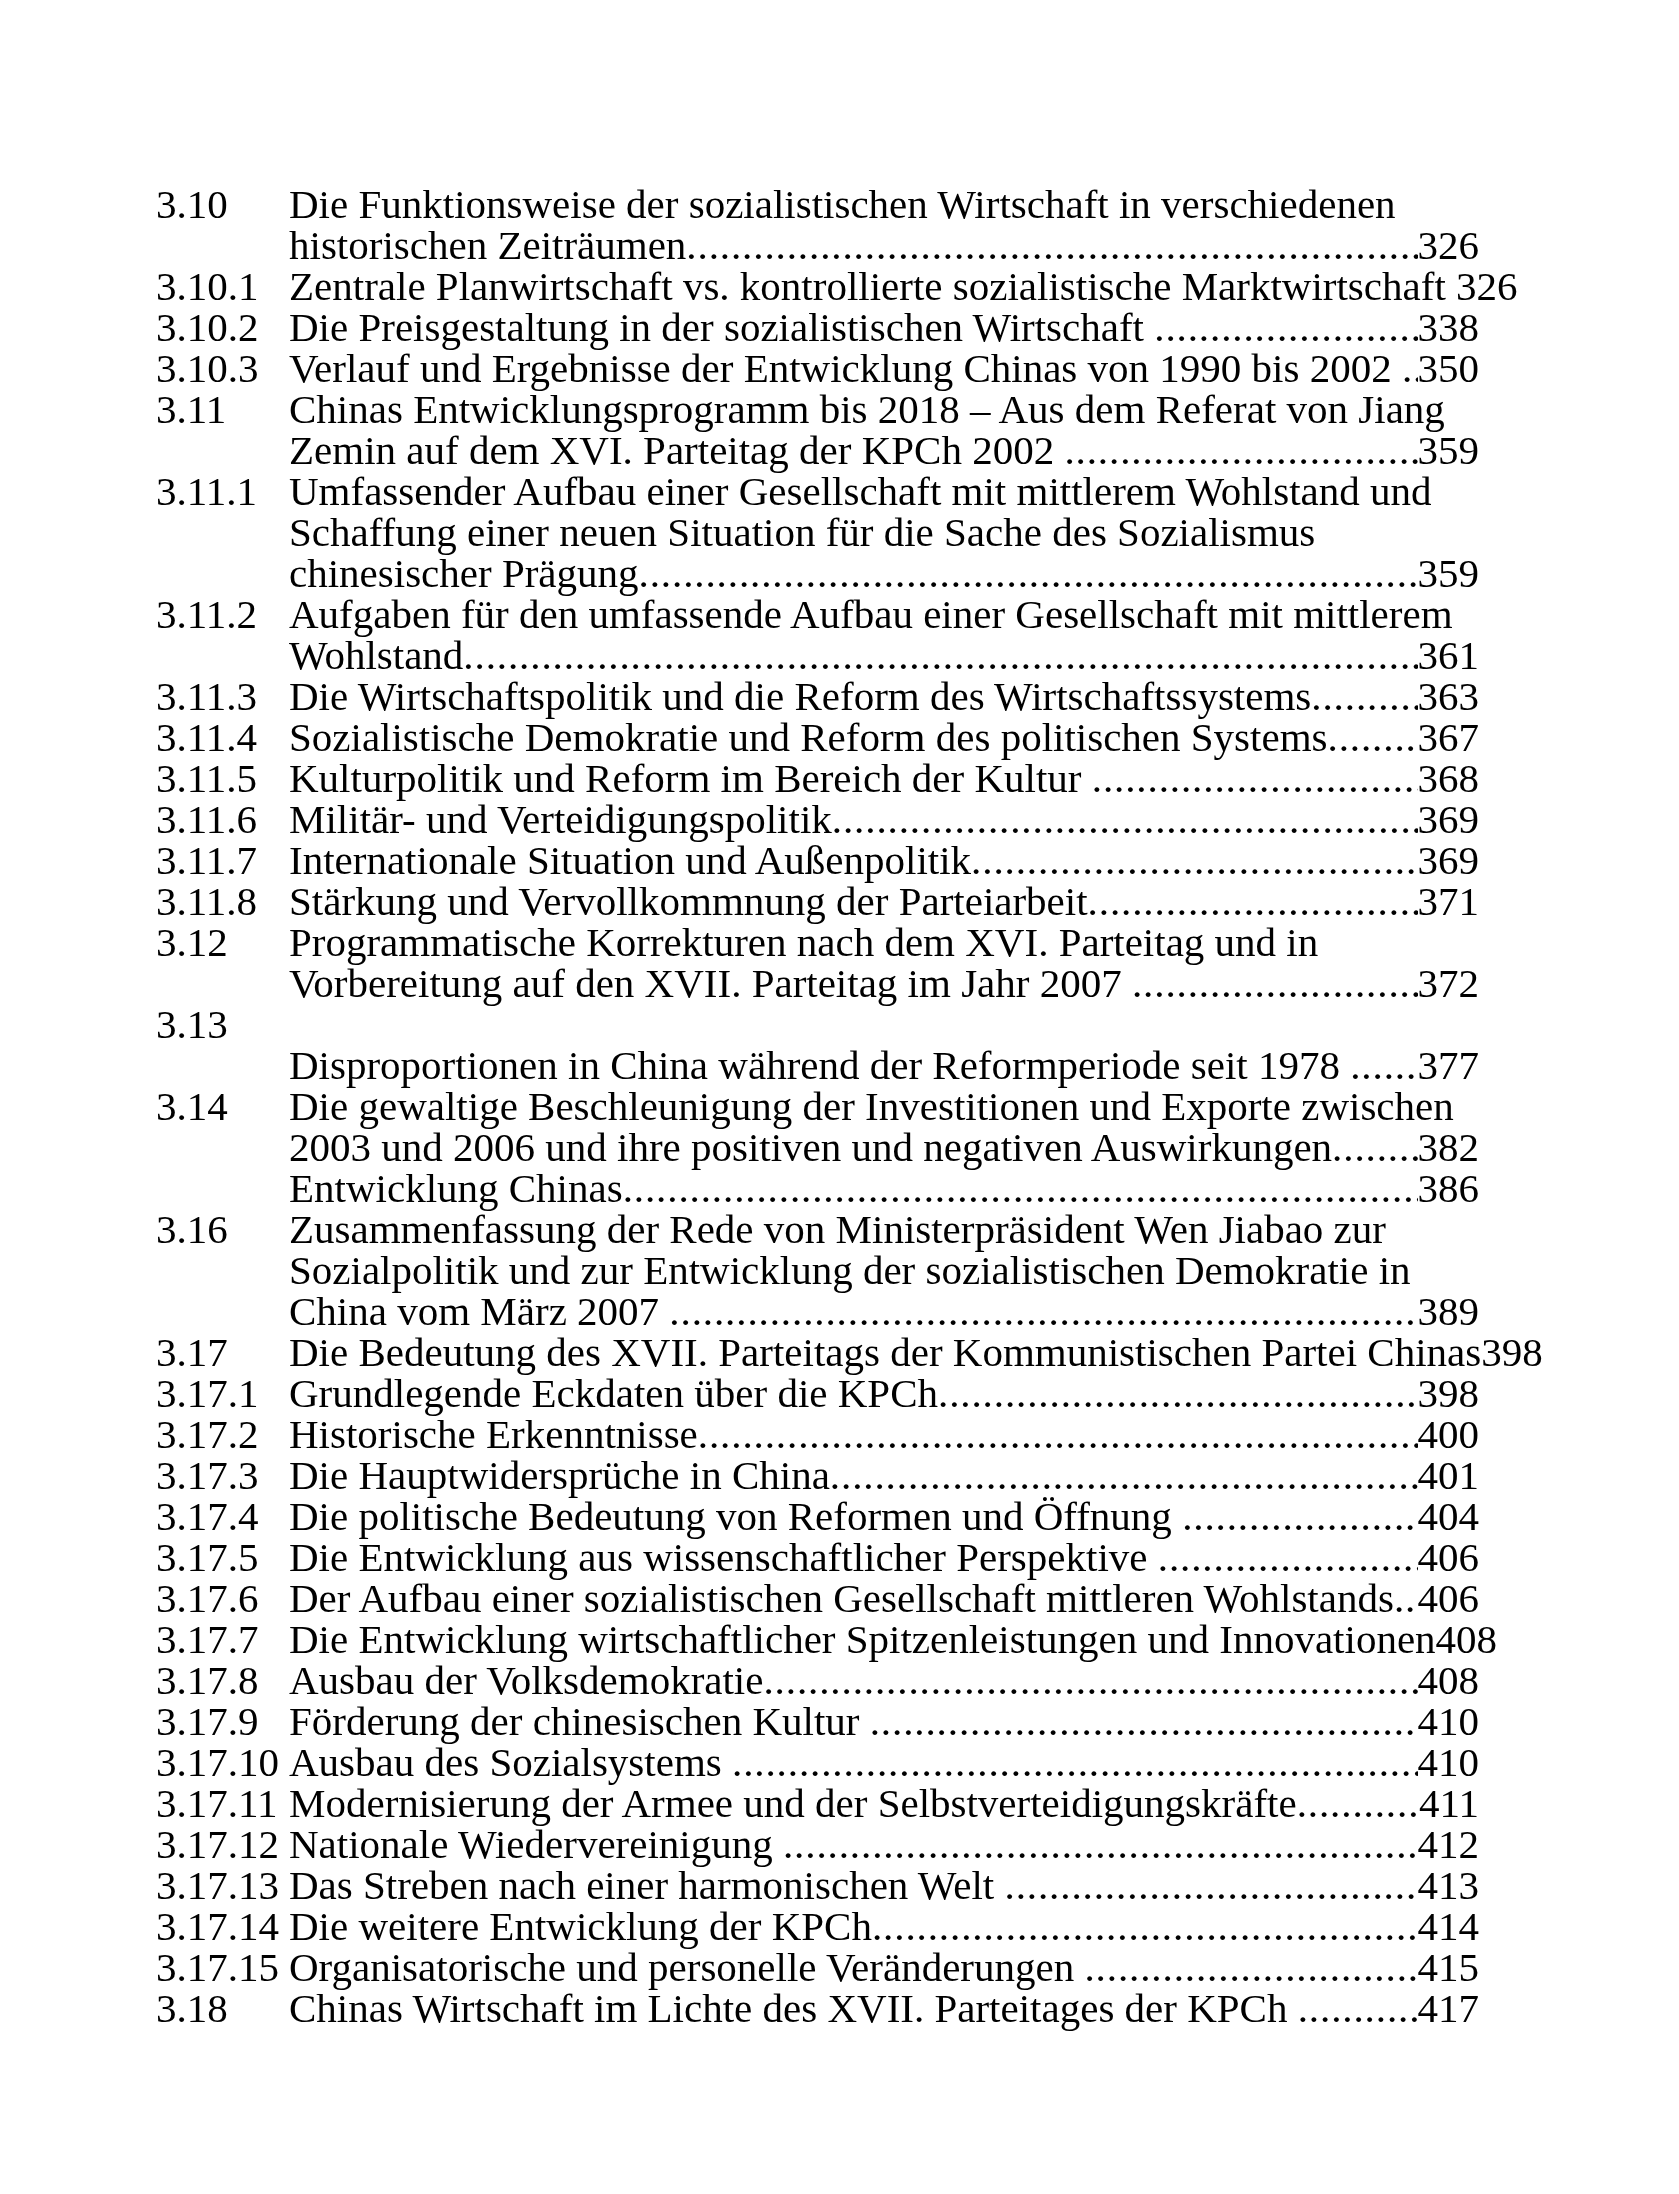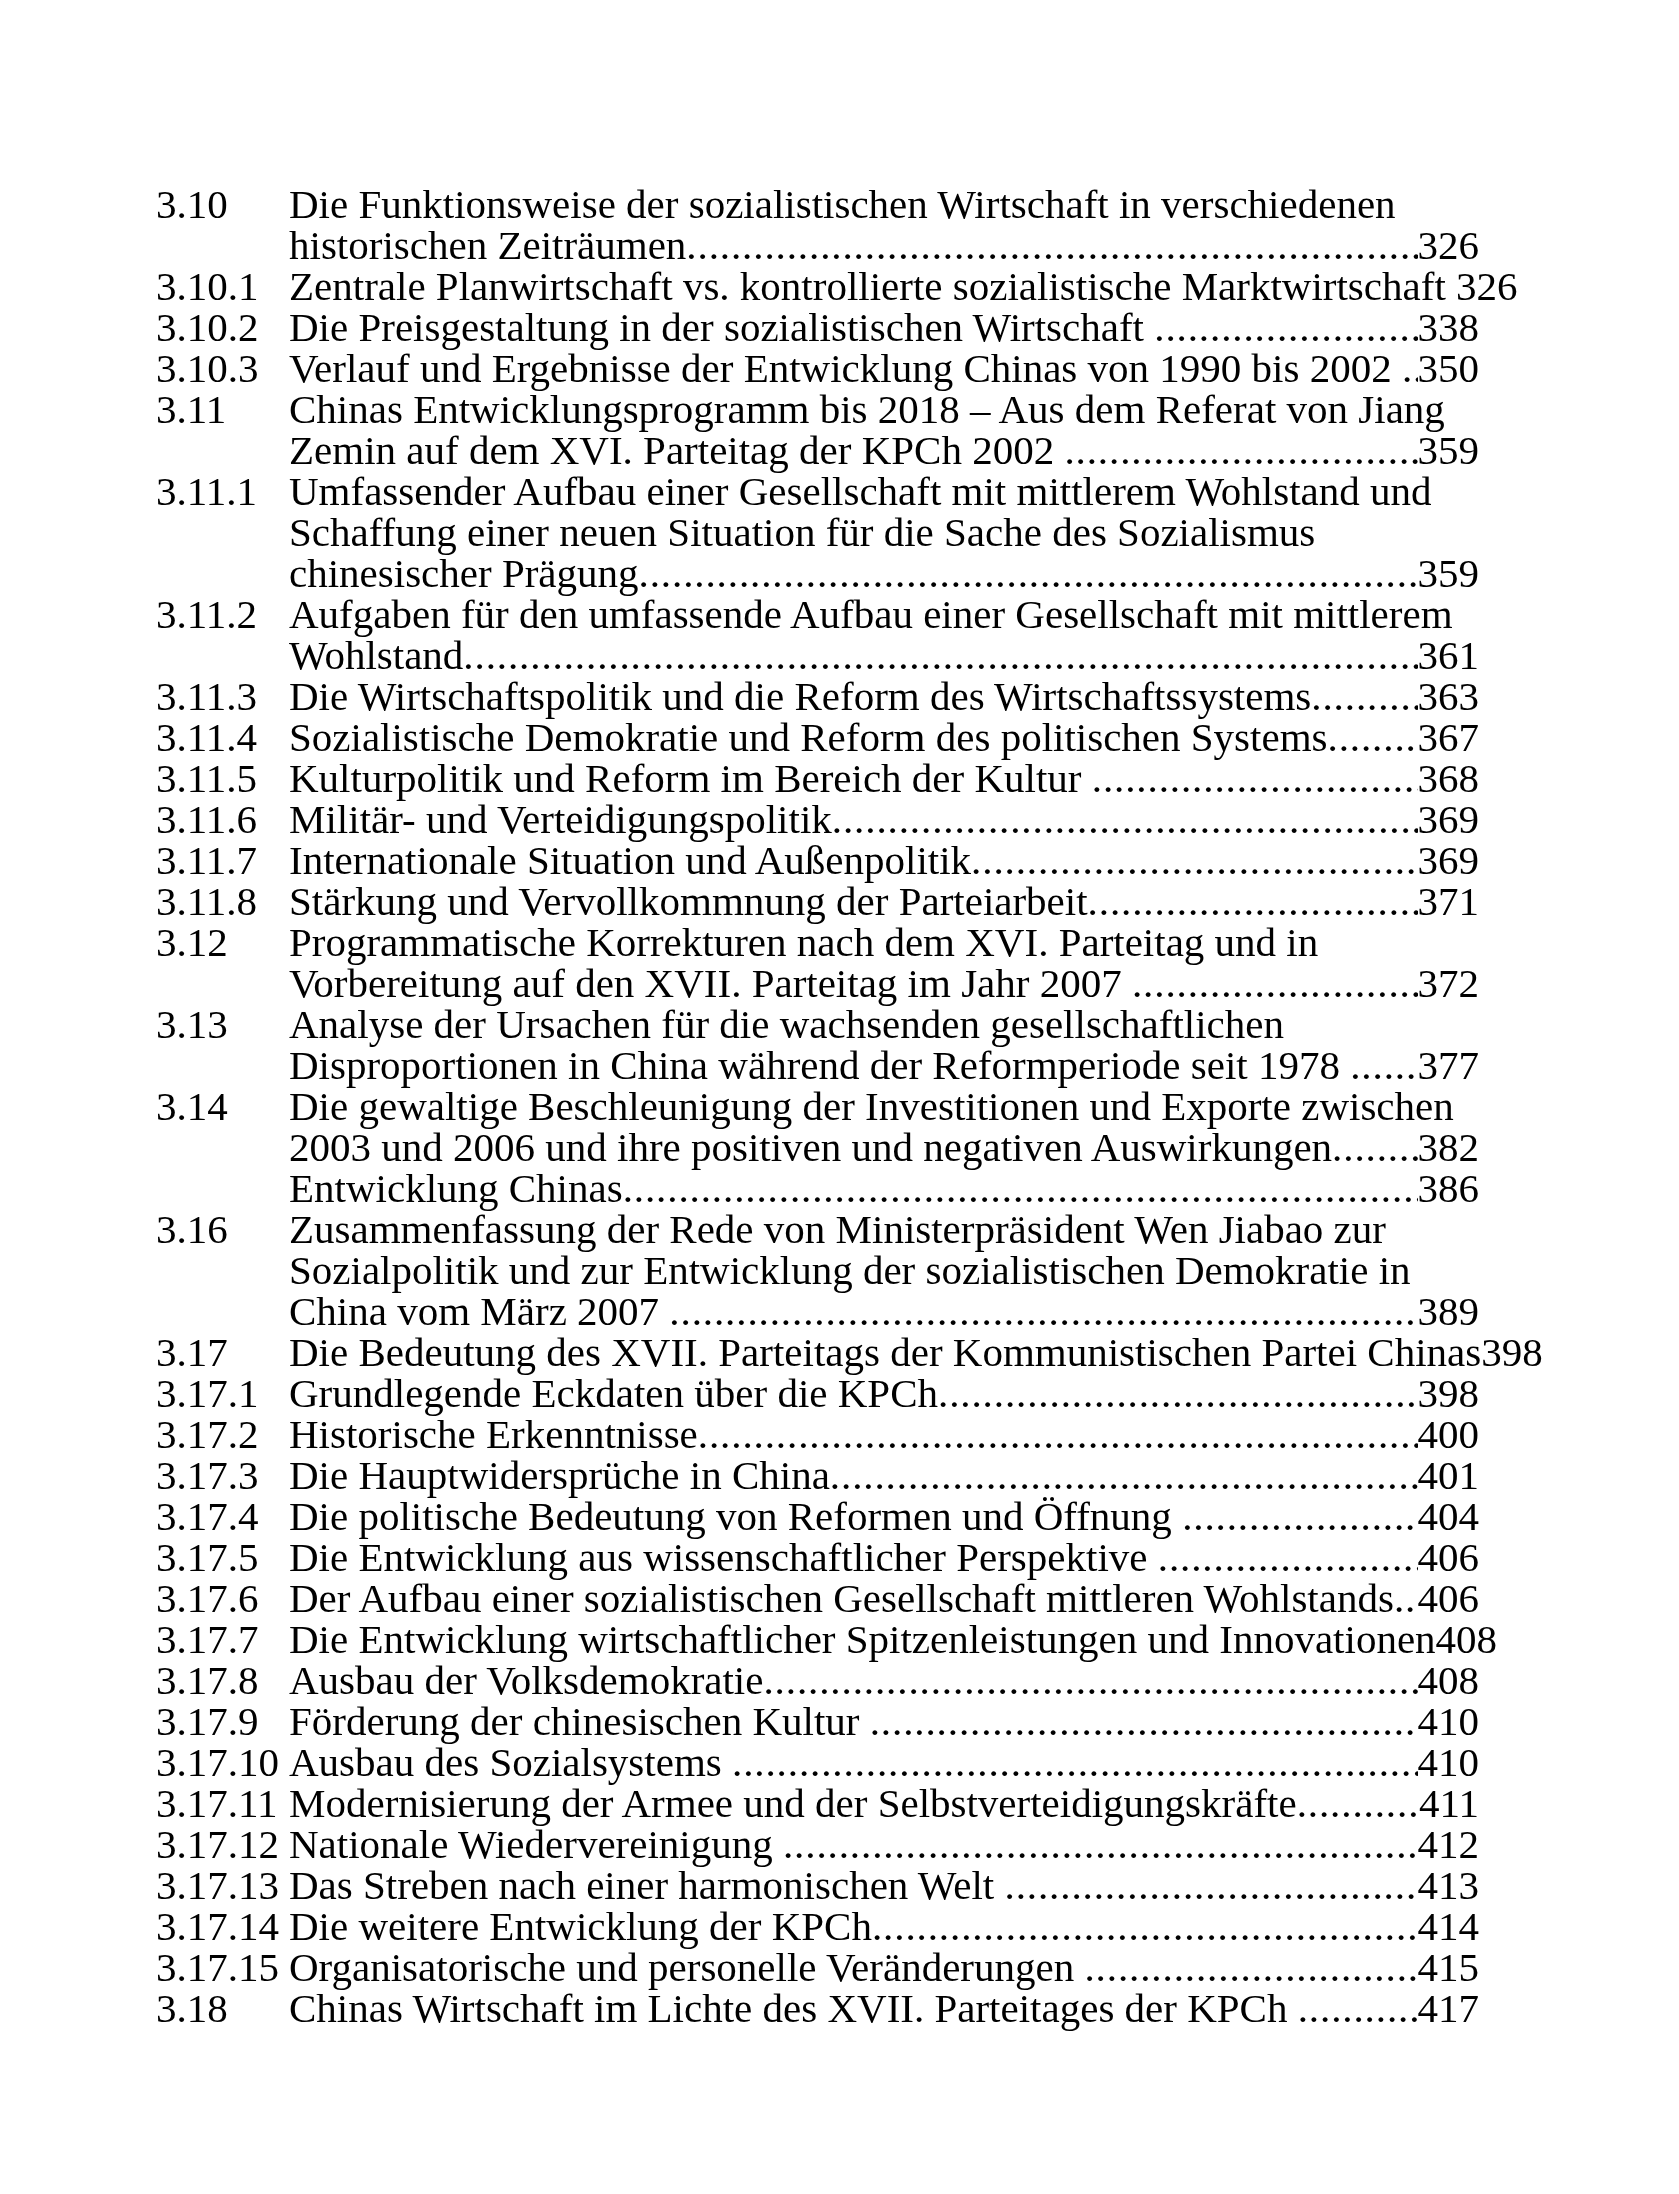--- a/index.html
+++ b/index.html
@@ -69,21 +69,21 @@
       <div class="toc-row"><span class="toc-num">3.11.2</span><span class="toc-title">Aufgaben für den umfassende Aufbau einer Gesellschaft mit mittlerem</span></div>
       <div class="toc-row"><span class="toc-num"></span><span class="toc-title">Wohlstand</span><span class="toc-dots">............................................................................................................................................................................................................................................................................................................</span><span class="toc-page">361</span></div>
       <div class="toc-row"><span class="toc-num">3.11.3</span><span class="toc-title">Die Wirtschaftspolitik und die Reform des Wirtschaftssystems</span><span class="toc-dots">............................................................................................................................................................................................................................................................................................................</span><span class="toc-page">363</span></div>
       <div class="toc-row"><span class="toc-num">3.11.4</span><span class="toc-title">Sozialistische Demokratie und Reform des politischen Systems</span><span class="toc-dots">............................................................................................................................................................................................................................................................................................................</span><span class="toc-page">367</span></div>
       <div class="toc-row"><span class="toc-num">3.11.5</span><span class="toc-title">Kulturpolitik und Reform im Bereich der Kultur </span><span class="toc-dots">............................................................................................................................................................................................................................................................................................................</span><span class="toc-page">368</span></div>
       <div class="toc-row"><span class="toc-num">3.11.6</span><span class="toc-title">Militär- und Verteidigungspolitik</span><span class="toc-dots">............................................................................................................................................................................................................................................................................................................</span><span class="toc-page">369</span></div>
       <div class="toc-row"><span class="toc-num">3.11.7</span><span class="toc-title">Internationale Situation und Außenpolitik</span><span class="toc-dots">............................................................................................................................................................................................................................................................................................................</span><span class="toc-page">369</span></div>
       <div class="toc-row"><span class="toc-num">3.11.8</span><span class="toc-title">Stärkung und Vervollkommnung der Parteiarbeit</span><span class="toc-dots">............................................................................................................................................................................................................................................................................................................</span><span class="toc-page">371</span></div>
       <div class="toc-row"><span class="toc-num">3.12</span><span class="toc-title">Programmatische Korrekturen nach dem XVI. Parteitag und in</span></div>
       <div class="toc-row"><span class="toc-num"></span><span class="toc-title">Vorbereitung auf den XVII. Parteitag im Jahr 2007 </span><span class="toc-dots">............................................................................................................................................................................................................................................................................................................</span><span class="toc-page">372</span></div>
-      <div class="toc-row"><span class="toc-num">3.13</span><span class="toc-title">Analyse der Ursachen für die wachsenden gesellschaftlichen</span></div>
+      <div class="toc-row"><span class="toc-num">3.13</span></div>
       <div class="toc-row"><span class="toc-num"></span><span class="toc-title">Disproportionen in China während der Reformperiode seit 1978 </span><span class="toc-dots">............................................................................................................................................................................................................................................................................................................</span><span class="toc-page">377</span></div>
       <div class="toc-row"><span class="toc-num">3.14</span><span class="toc-title">Die gewaltige Beschleunigung der Investitionen und Exporte zwischen</span></div>
       <div class="toc-row"><span class="toc-num"></span><span class="toc-title">2003 und 2006 und ihre positiven und negativen Auswirkungen</span><span class="toc-dots">............................................................................................................................................................................................................................................................................................................</span><span class="toc-page">382</span></div>
       <div class="toc-row"><span class="toc-num"></span><span class="toc-title">Entwicklung Chinas</span><span class="toc-dots">............................................................................................................................................................................................................................................................................................................</span><span class="toc-page">386</span></div>
       <div class="toc-row"><span class="toc-num">3.16</span><span class="toc-title">Zusammenfassung der Rede von Ministerpräsident Wen Jiabao zur</span></div>
       <div class="toc-row"><span class="toc-num"></span><span class="toc-title">Sozialpolitik und zur Entwicklung der sozialistischen Demokratie in</span></div>
       <div class="toc-row"><span class="toc-num"></span><span class="toc-title">China vom März 2007 </span><span class="toc-dots">............................................................................................................................................................................................................................................................................................................</span><span class="toc-page">389</span></div>
       <div class="toc-row"><span class="toc-num">3.17</span><span class="toc-title">Die Bedeutung des XVII. Parteitags der Kommunistischen Partei Chinas</span><span class="toc-dots">............................................................................................................................................................................................................................................................................................................</span><span class="toc-page">398</span></div>
       <div class="toc-row"><span class="toc-num">3.17.1</span><span class="toc-title">Grundlegende Eckdaten über die KPCh</span><span class="toc-dots">............................................................................................................................................................................................................................................................................................................</span><span class="toc-page">398</span></div>
       <div class="toc-row"><span class="toc-num">3.17.2</span><span class="toc-title">Historische Erkenntnisse</span><span class="toc-dots">............................................................................................................................................................................................................................................................................................................</span><span class="toc-page">400</span></div>

